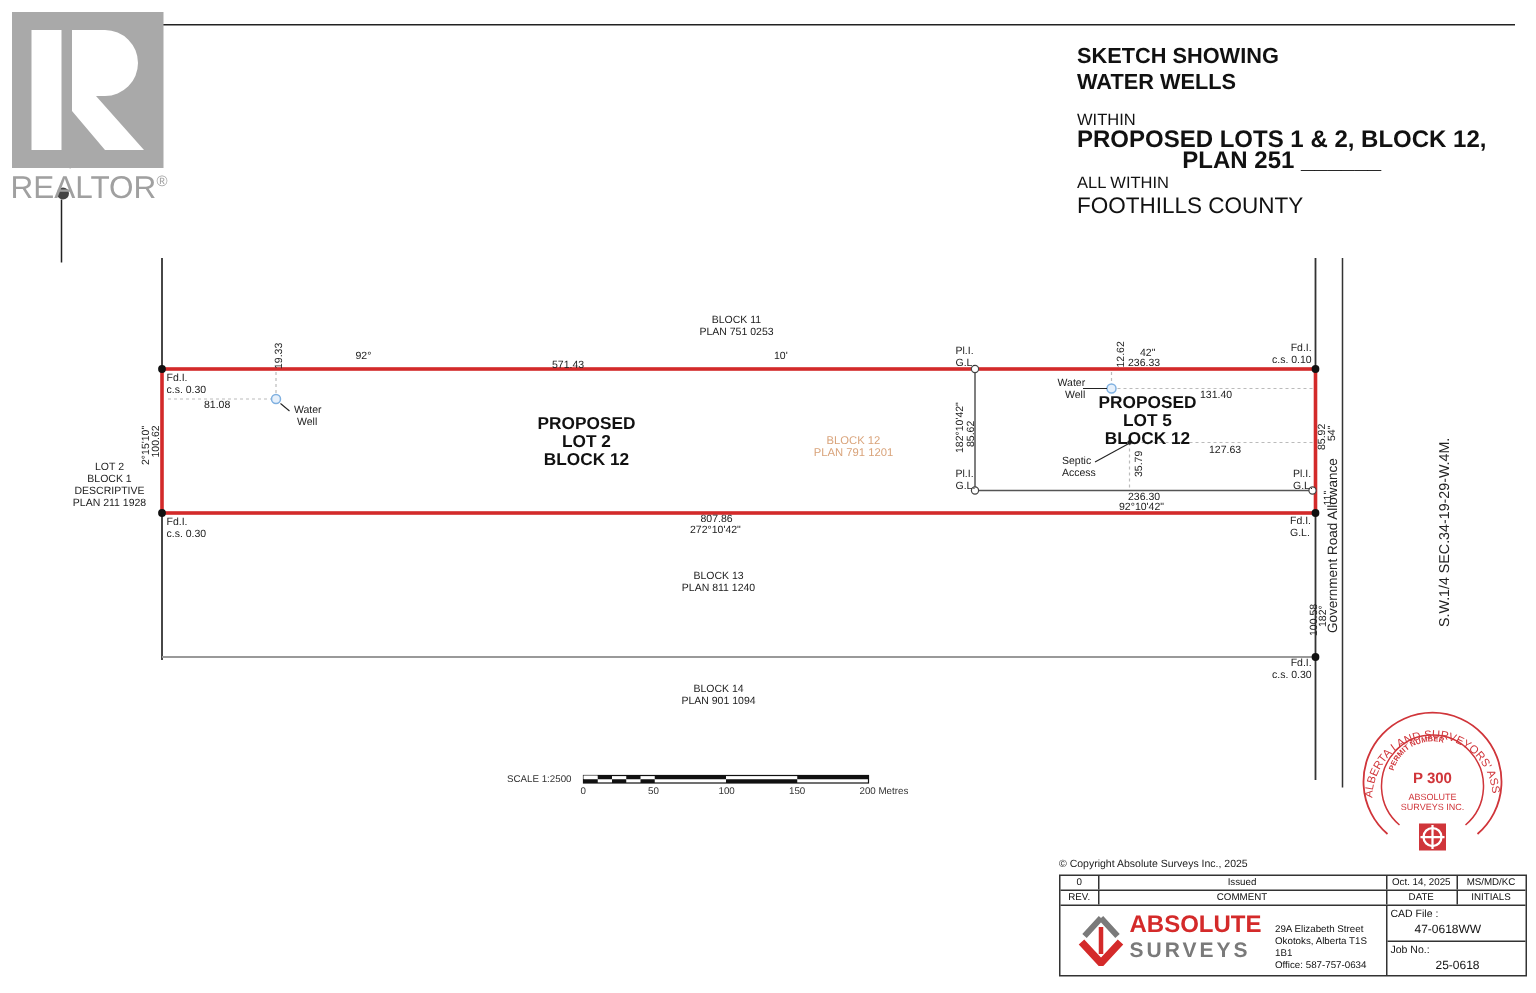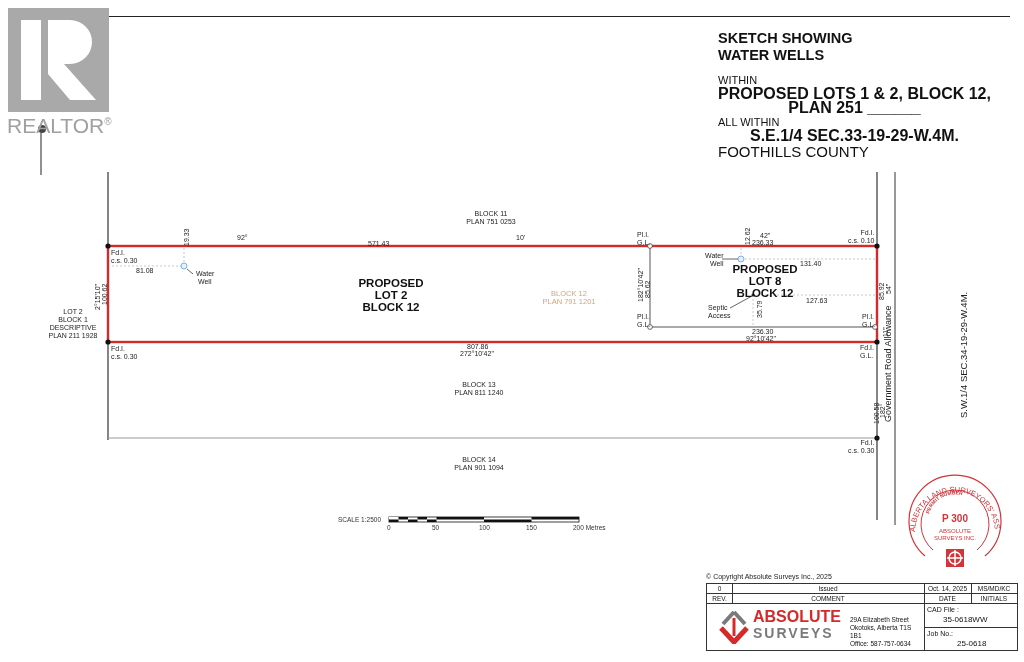--- a/index.html
+++ b/index.html
@@ -96,21 +96,20 @@
 </div>
 <div class="realtor-text"><span>REALTOR</span><sup>®</sup></div>
 
 <div class="title-block">
   <div class="t-big">SKETCH SHOWING</div>
   <div class="t-big">WATER WELLS</div>
   <div class="t-small" style="margin-top:10px">WITHIN</div>
   <div class="t-bold">PROPOSED LOTS 1 &amp; 2, BLOCK 12,</div>
   <div class="t-bold">PLAN 251 ______</div>
   <div class="t-small">ALL WITHIN</div>
-  <div class="t-bold">S.E.1/4 SEC.33-19-29-W.4M.</div>
   <div class="t-county">FOOTHILLS COUNTY</div>
 </div>
 
 <div class="lbl c" style="left:491px;top:210px">
   <div>BLOCK 11</div>
     <div>PLAN 751 0253</div>
 </div>
 <div class="lbl c orange" style="left:569px;top:290px;font-size:7.5px">
   <div>BLOCK 12</div>
     <div>PLAN 791 1201</div>
@@ -132,21 +131,21 @@
 <div class="lbl vert" style="left:960px;top:418px;font-size:9.5px">S.W.1/4 SEC.34-19-29-W.4M.</div>
 <div class="lbl vert" style="left:884px;top:422px;font-size:9px">Government Road Allowance</div>
 
 <div class="lotname" style="left:391px;top:277px">
   <div>PROPOSED</div>
     <div>LOT 2</div>
     <div>BLOCK 12</div>
 </div>
 <div class="lotname" style="left:765px;top:263px">
   <div>PROPOSED</div>
-    <div>LOT 8</div>
+    <div>LOT 5</div>
     <div>BLOCK 12</div>
 </div>
 
 <div class="lbl" style="left:237px;top:234px">92°</div>
 <div class="lbl" style="left:368px;top:240px">571.43</div>
 <div class="lbl" style="left:516px;top:234px">10'</div>
 <div class="lbl" style="left:760px;top:232px">42"</div>
 <div class="lbl" style="left:752px;top:239px">236.33</div>
 <div class="lbl" style="left:467px;top:343px">807.86</div>
 <div class="lbl" style="left:460px;top:350px">272°10'42"</div>
@@ -263,19 +262,19 @@
     <div class="abs" style="left:46px;top:4px;font-size:16px;font-weight:bold;color:#d42a2a;line-height:17px">ABSOLUTE</div>
     <div class="abs" style="left:46px;top:21px;font-size:14px;font-weight:bold;color:#7a7a7a;letter-spacing:2px;line-height:17px">SURVEYS</div>
     <div class="abs" style="left:143px;top:12px;font-size:6.5px;line-height:8px">
       <div>29A Elizabeth Street</div>
         <div>Okotoks, Alberta  T1S 1B1</div>
         <div>Office: 587-757-0634</div>
     </div>
   </div>
   <div class="abs" style="left:218px;top:20px;width:92px;height:23px;border-bottom:1px solid #333">
     <div class="abs" style="left:2px;top:2px;font-size:7px">CAD File :</div>
-    <div class="abs" style="left:18px;top:11px;font-size:8px">35-0618WW</div>
+    <div class="abs" style="left:18px;top:11px;font-size:8px">47-0618WW</div>
   </div>
   <div class="abs" style="left:218px;top:44px;width:92px;height:22px">
     <div class="abs" style="left:2px;top:2px;font-size:7px">Job No.:</div>
     <div class="abs" style="left:32px;top:11px;font-size:8px">25-0618</div>
   </div>
 </div>
 
 </body></html>

